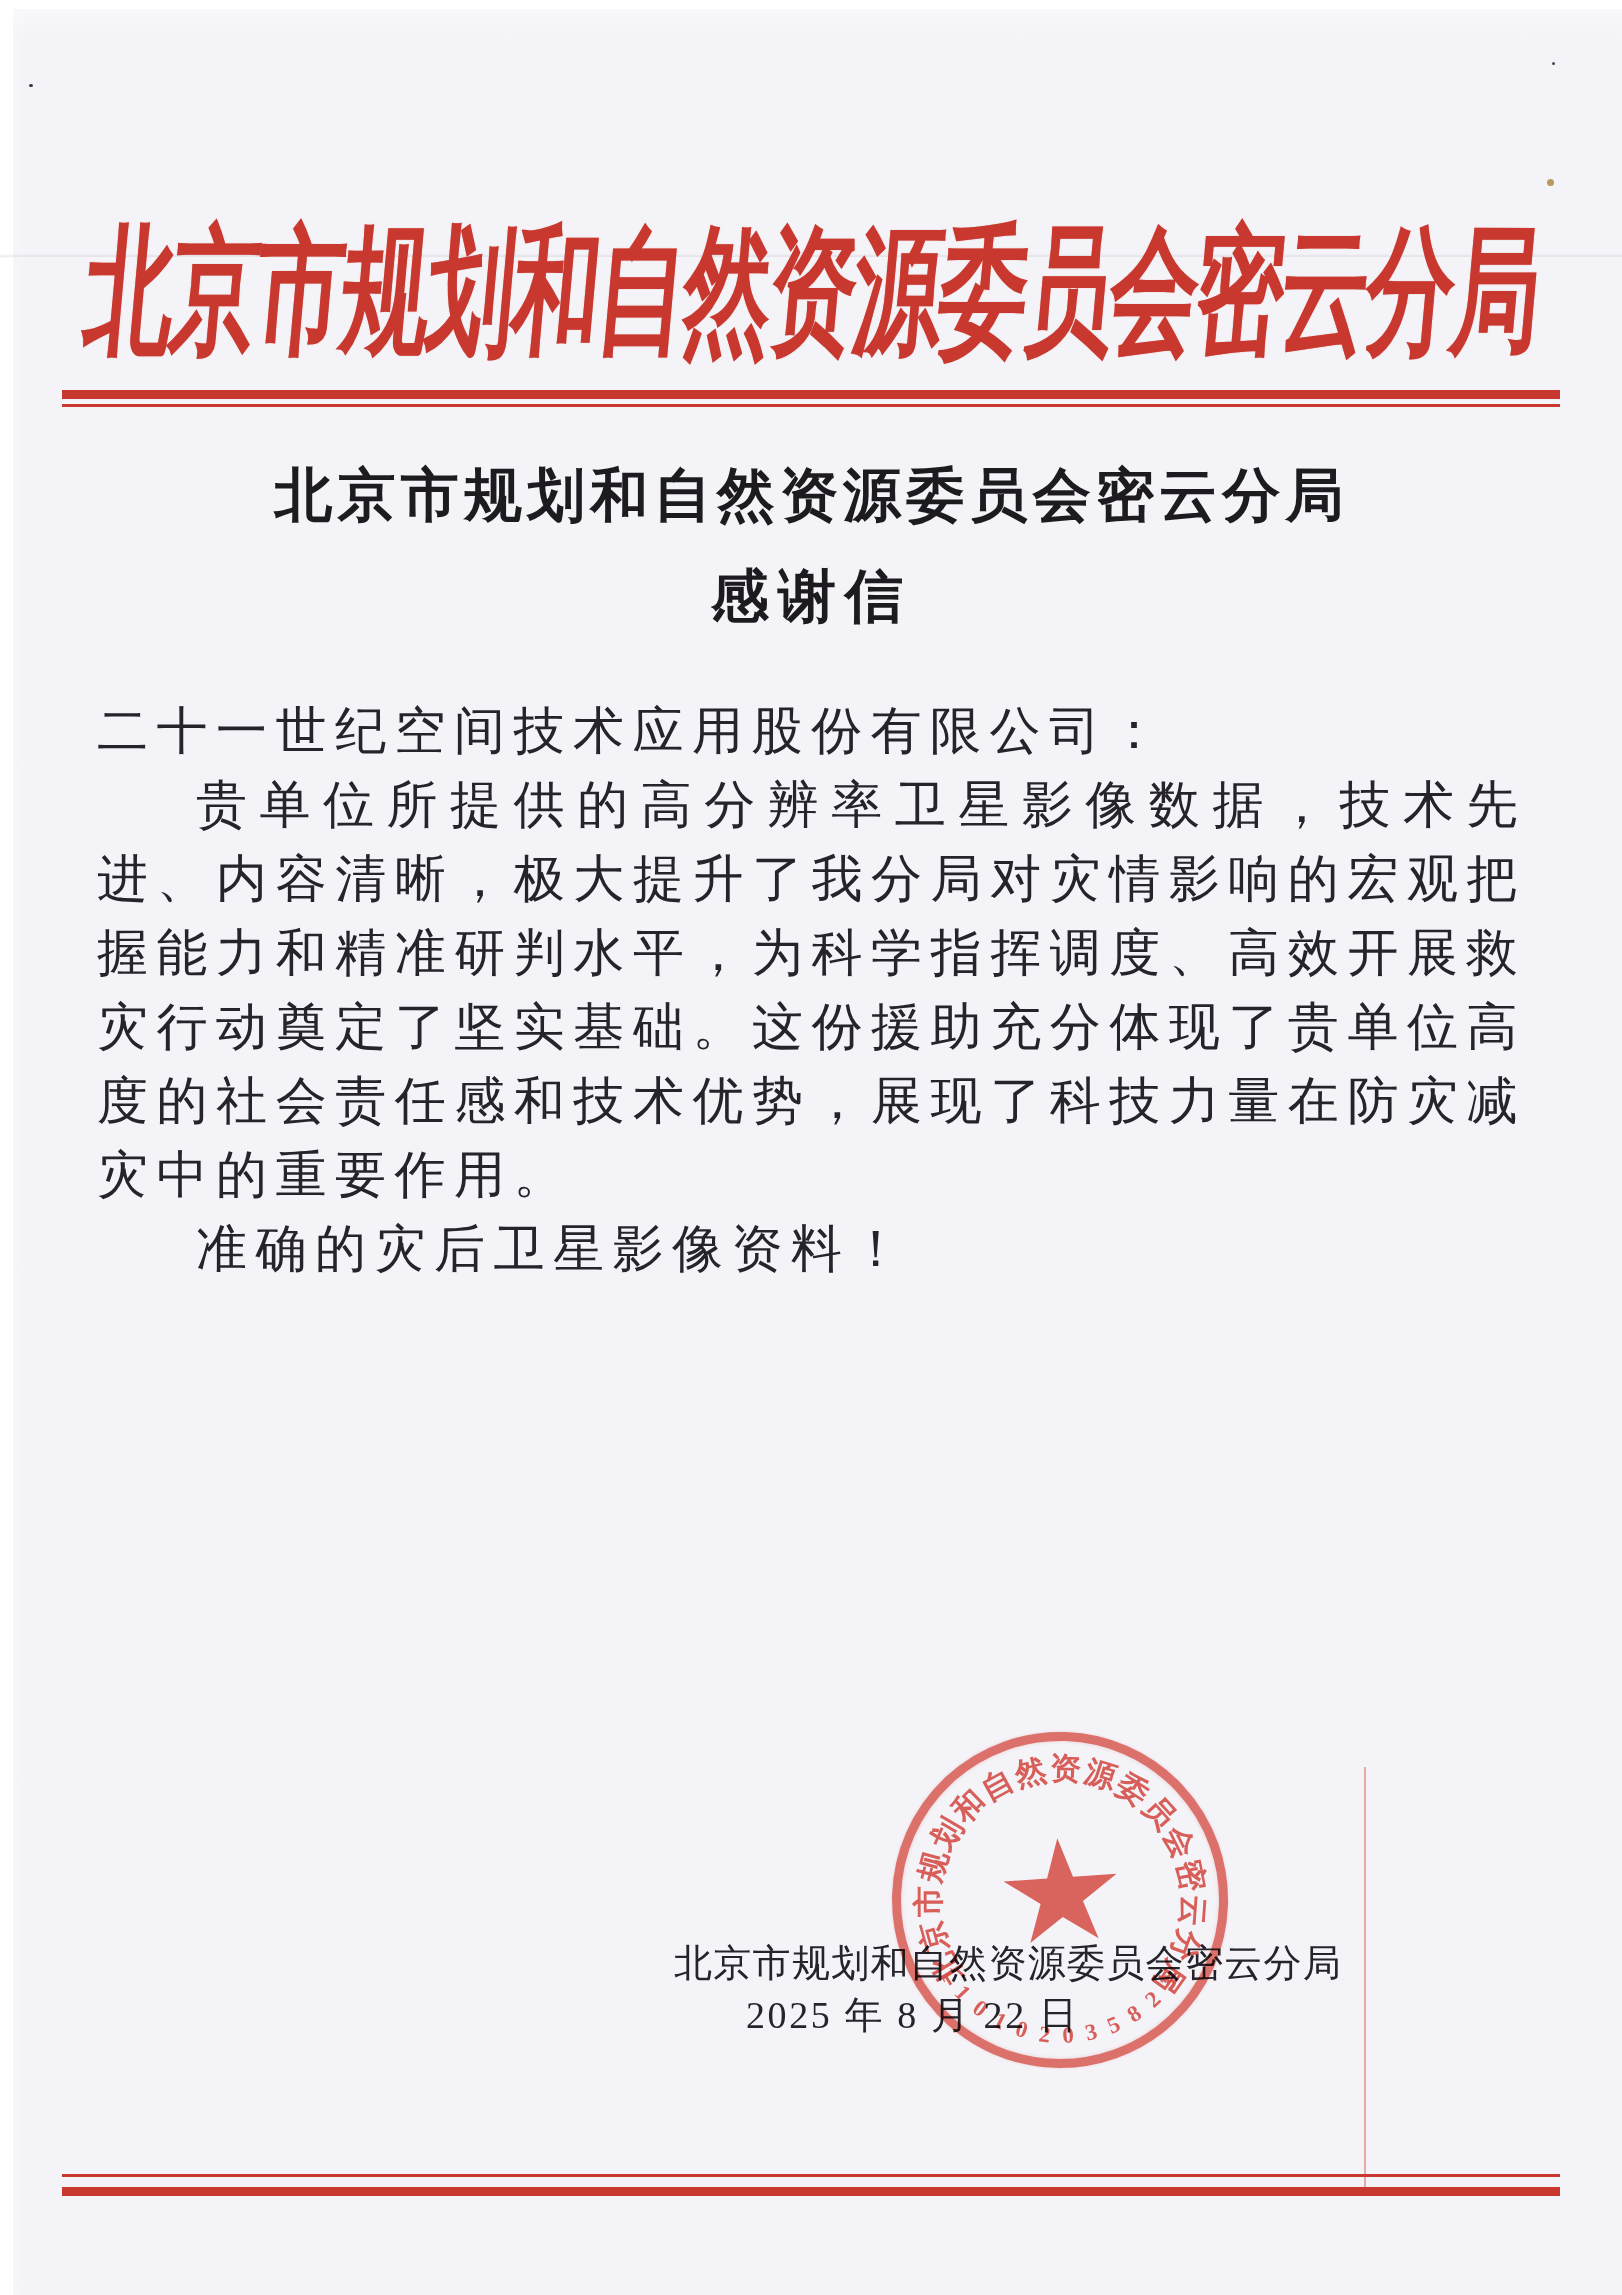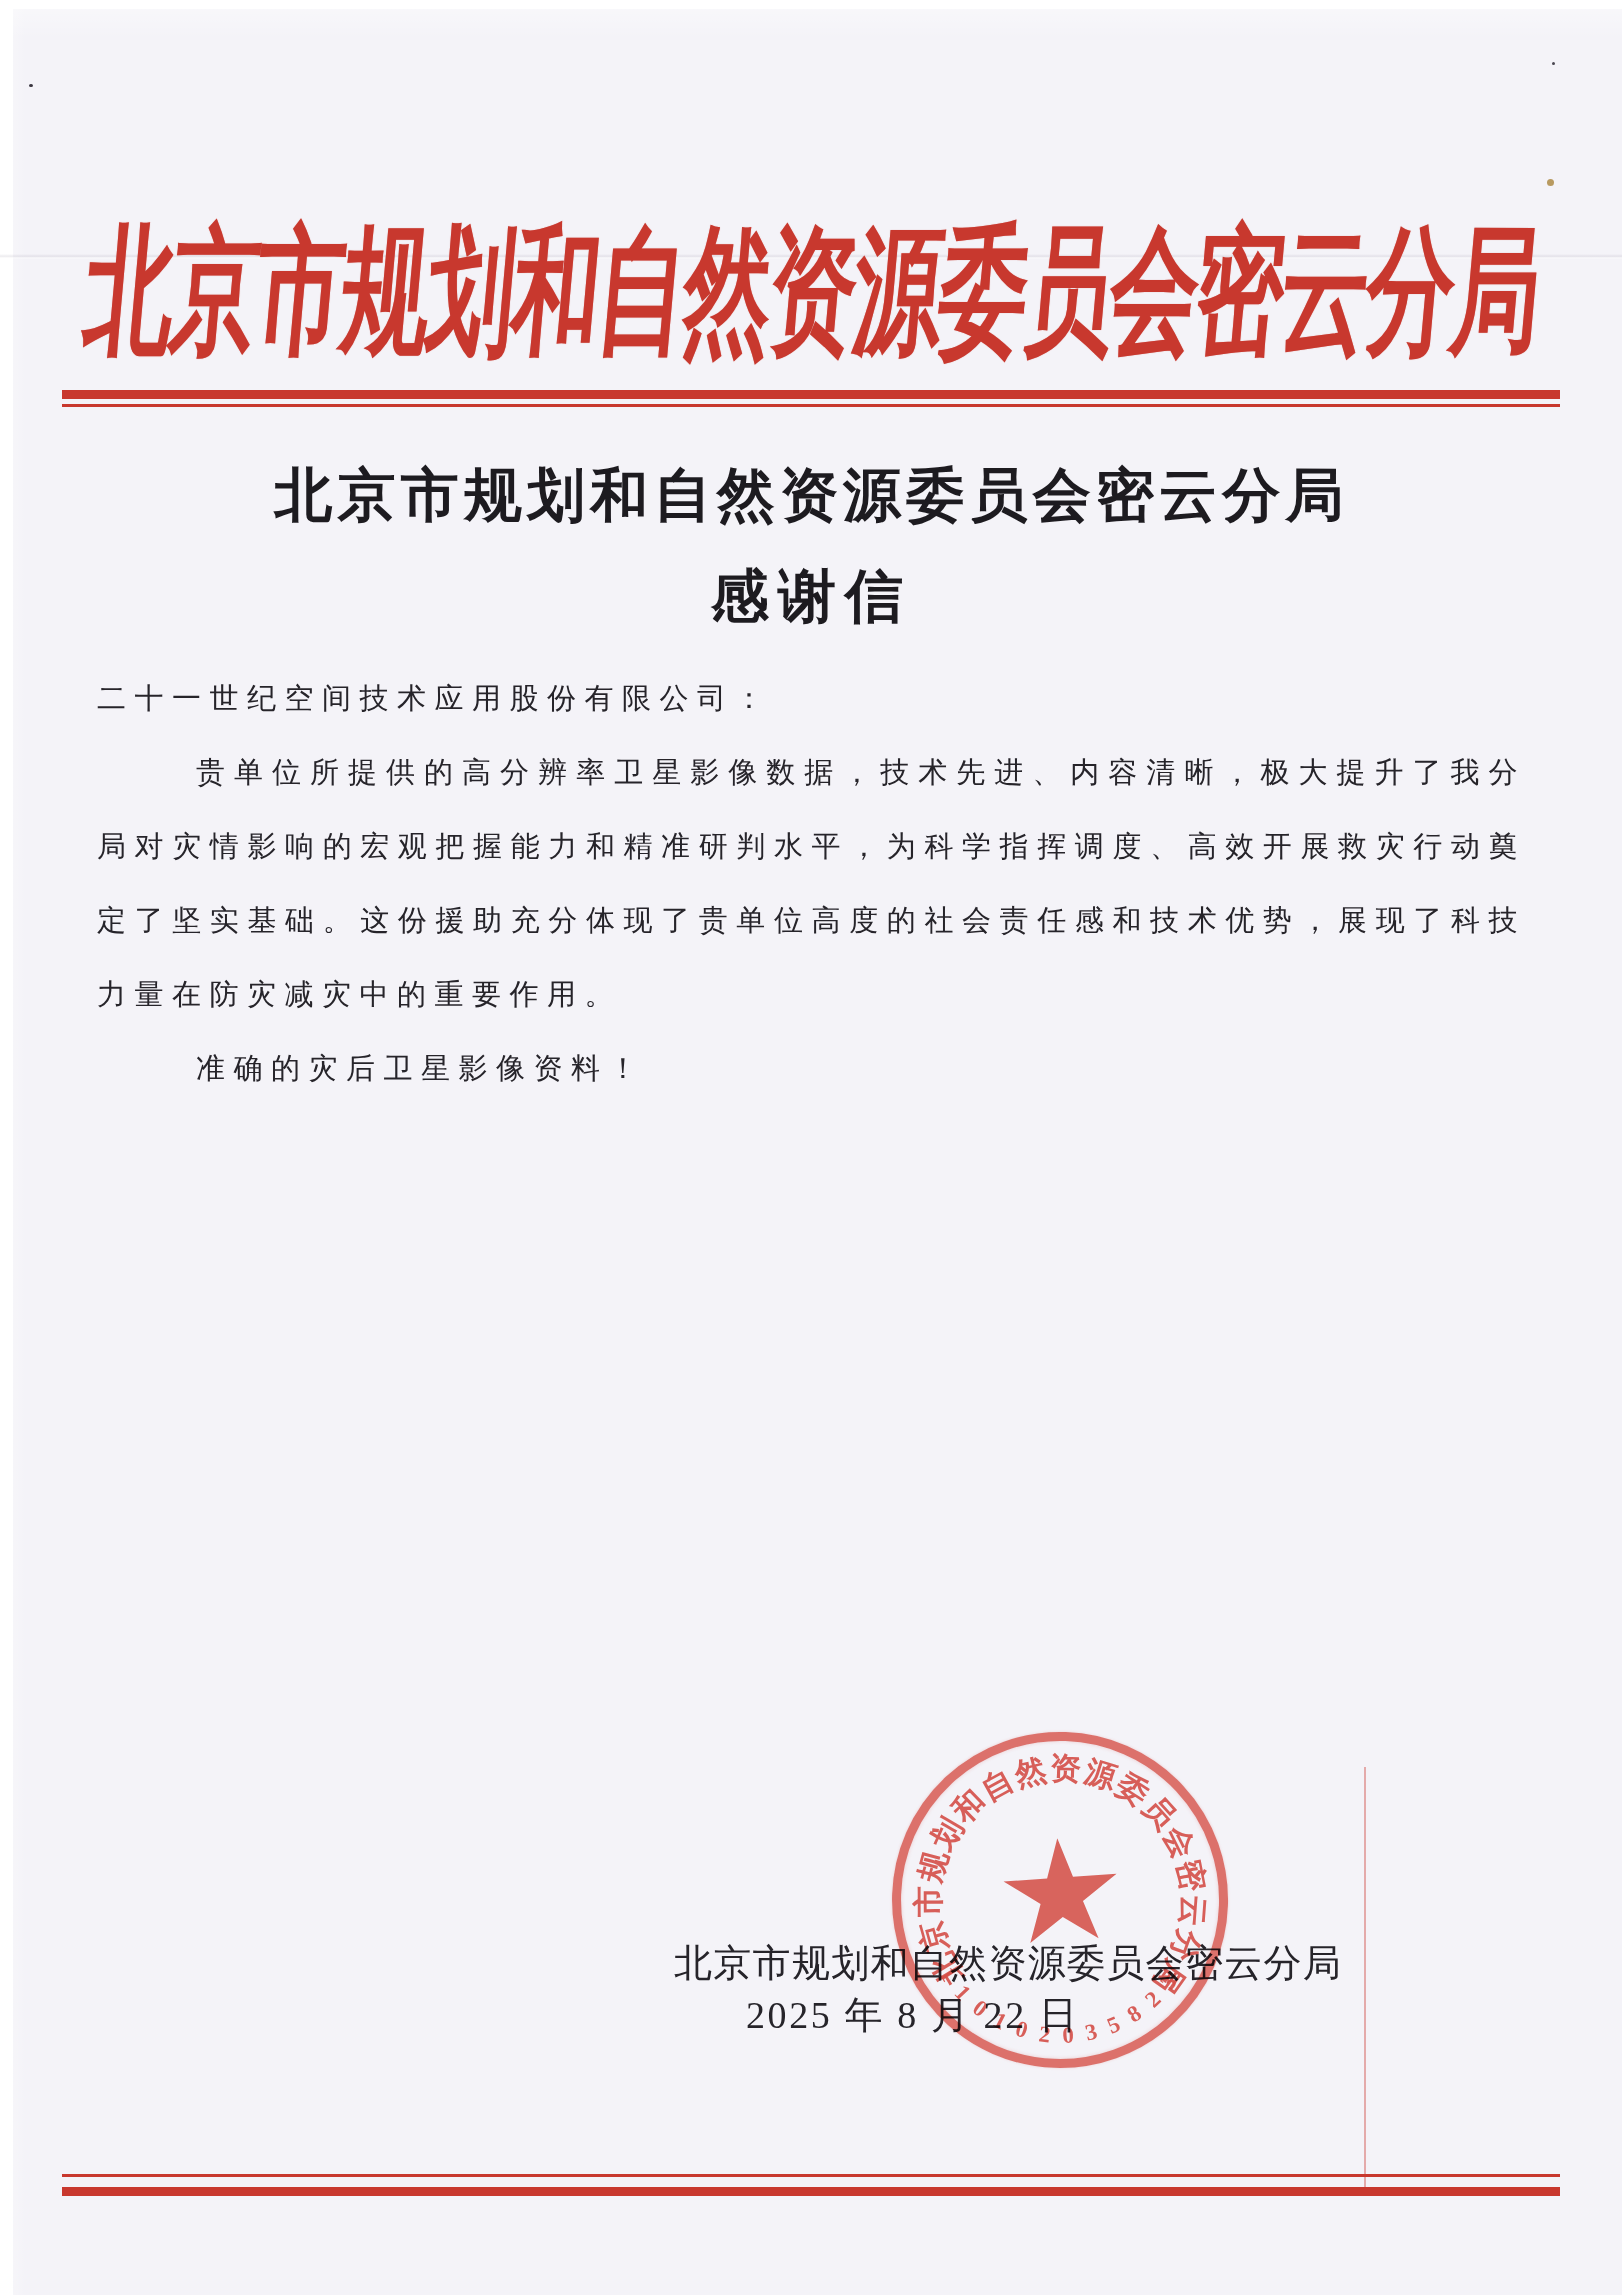--- a/index.html
+++ b/index.html
@@ -46,22 +46,22 @@
   .rule-bottom-thick{top:2187px;height:8.5px;}
   
   .doc-title{
     position:absolute;left:0;width:100%;text-align:center;
     font-weight:bold;color:#1d1b20;font-size:58px;letter-spacing:5.2px;white-space:nowrap;
   }
   .doc-title-1{top:457px;}
   .doc-title-2{top:558px;letter-spacing:9.2px;}
   
   .body-text{
-    position:absolute;left:97px;top:661px;width:1429px;
-    font-size:29px;line-height:74px;letter-spacing:8.5px;
+    position:absolute;left:97px;top:694px;width:1429px;
+    font-size:51px;line-height:74px;letter-spacing:8.5px;
     text-align:justify;color:var(--ink);
   }
   .body-text p{margin:0;text-indent:99px;}
   .body-text p.salutation{text-indent:0;}
   
   .signature-org{
     position:absolute;left:674px;top:1938px;width:628px;
     text-align:center;font-size:38px;letter-spacing:1.3px;white-space:nowrap;color:var(--ink);
   }
   .signature-date{

